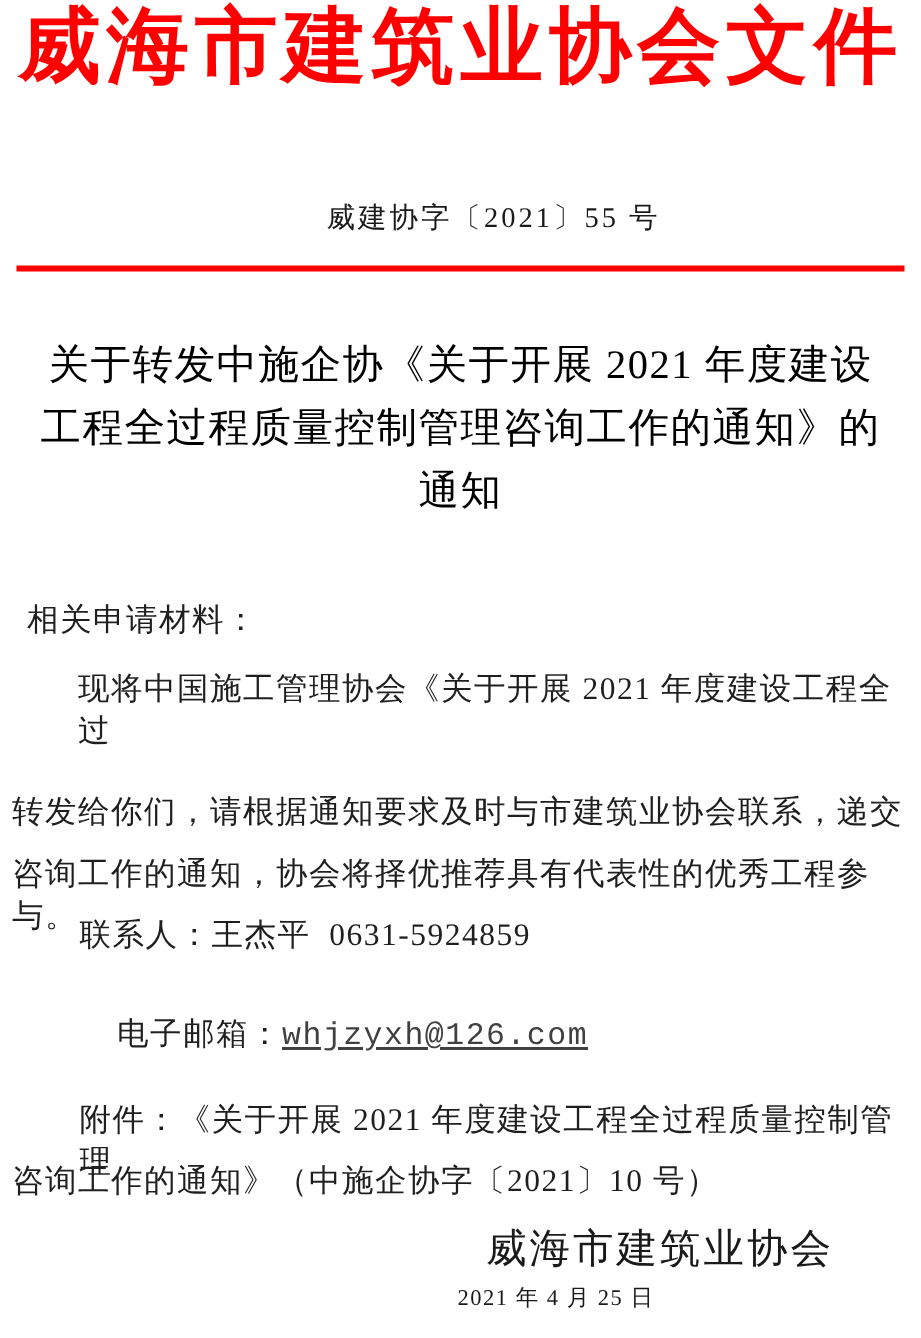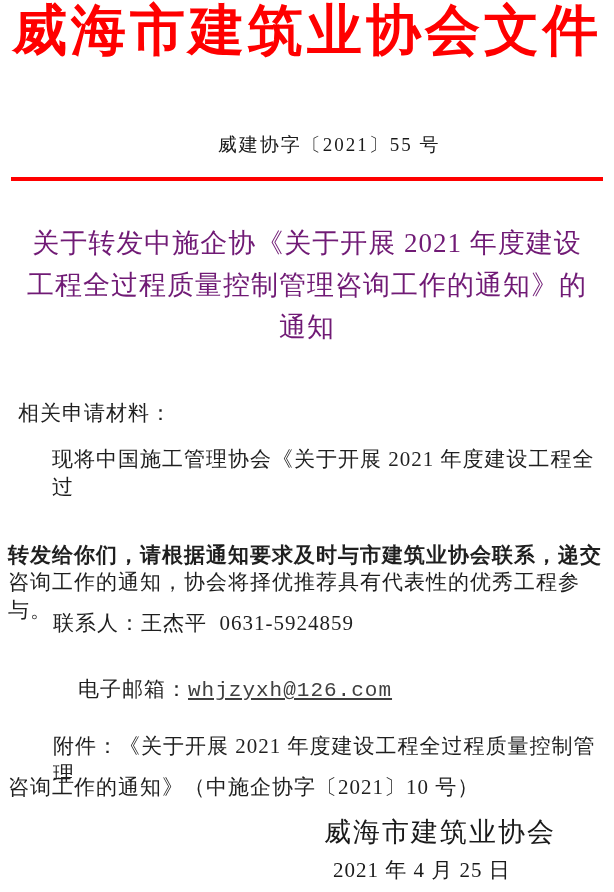--- a/index.html
+++ b/index.html
@@ -39,45 +39,45 @@
     width: 592px; height: 4px;
     background: #ff0000;
   }
   .doc-title {
     position: absolute;
     top: 222px; left: 8px; right: 8px;
     text-align: center;
     font-size: 27px;
     line-height: 42px;
     letter-spacing: 1px;
-    color: #701a75;
+    color: #000000;
   }
   .body-text { font-size: 21px; letter-spacing: 1px; color: #1f1f1f; }
 
   .salutation   { top: 399px; left: 18px; }
   .para-1       { top: 445px; left: 52px; }
   .para-2       { top: 486px; left: 8px;  }
-  .para-3       { top: 541px; left: 8px; font-weight: bold;  }
+  .para-3       { top: 527px; left: 8px;  }
   .para-4       { top: 568px; left: 8px;  }
   .contact      { top: 609px; left: 53px; }
   .email-row    { top: 650px; left: 53px; }
   .address      { top: 691px; left: 53px; }
   .attachment-1 { top: 732px; left: 53px; }
   .attachment-2 { top: 773px; left: 8px;  }
 
   .email-link {
     color: #404040;
     text-decoration: underline;
     cursor: pointer;
     letter-spacing: 1px;
     font-family: Liberation Mono, monospace;
   }
 
   .sig-org  { top: 814px; left: 324px; font-size: 27px; letter-spacing: 2px; }
-  .sig-date { top: 856px; left: 333px; font-size: 21px; letter-spacing: 1px; }
+  .sig-date { top: 856px; left: 305px; font-size: 15px; letter-spacing: 1px; }
 </style>
 </head>
 <body>
 
 <div class="page">
 
   <div class="line masthead">威海市建筑业协会文件</div>
 
   <div class="line doc-number">威建协字〔2021〕55 号</div>
 

